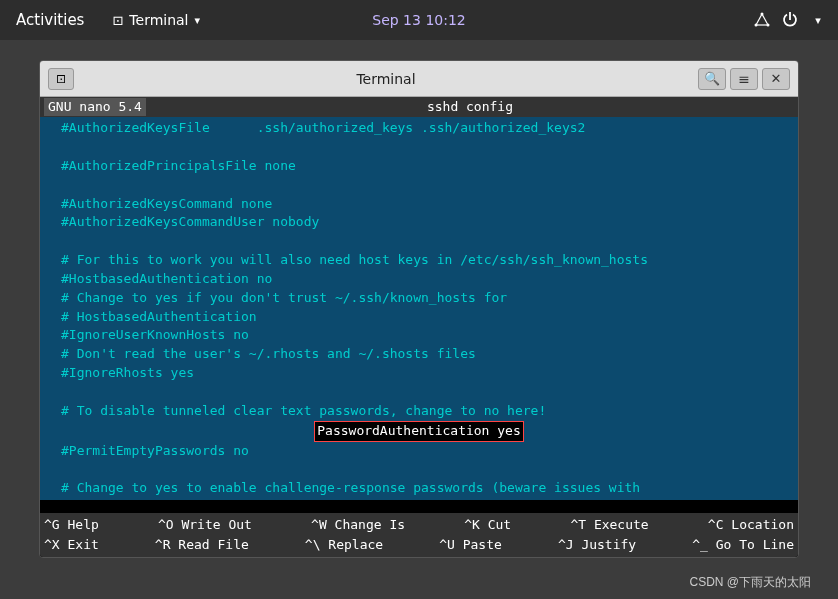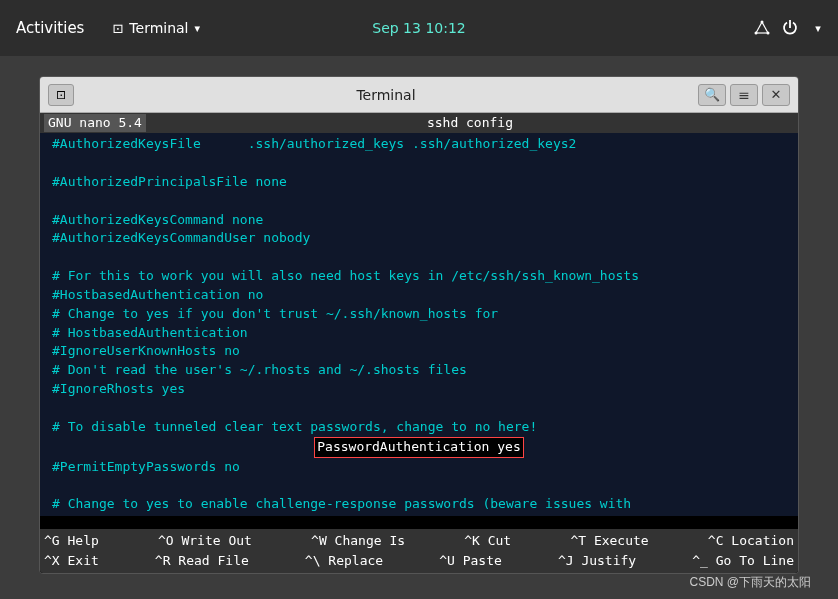--- a/index.html
+++ b/index.html
@@ -7,21 +7,21 @@
       width: 838px;
       height: 599px;
       background: #3c3c3c;
       font-family: 'DejaVu Sans', 'Ubuntu', sans-serif;
       overflow: hidden;
     }
 
     
     #topbar {
       width: 100%;
-      height: 56px;
+      height: 40px;
       background: #2d2d2d;
       display: flex;
       align-items: center;
       justify-content: space-between;
       color: #ffffff;
       font-size: 14px;
     }
     #topbar-left {
       display: flex;
       align-items: center;
@@ -44,21 +44,21 @@
       align-items: center;
       gap: 6px;
       cursor: pointer;
       color: #ffffff;
       font-size: 14px;
     }
     #topbar-center {
       position: absolute;
       left: 50%;
       transform: translateX(-50%);
-      color: #5eead4;
+      color: #c4b5fd;
       font-size: 14px;
     }
     #topbar-right {
       display: flex;
       align-items: center;
       gap: 8px;
       padding-right: 10px;
     }
     .topbar-icon {
       width: 20px;
@@ -153,22 +153,22 @@
       padding: 1px 4px;
       font-size: 13px;
     }
     #nano-title-center {
       flex: 1;
       text-align: center;
     }
 
     
     #nano-content {
-      padding: 2px 12px;
-      background: #0f172a;
+      padding: 2px 21px;
+      background: #0c4a6e;
     }
     .line {
       white-space: pre;
       line-height: 1.45;
       color: #ffffff;
     }
     .cyan { color: #00cdcd; }
 
     
     #nano-footer {

